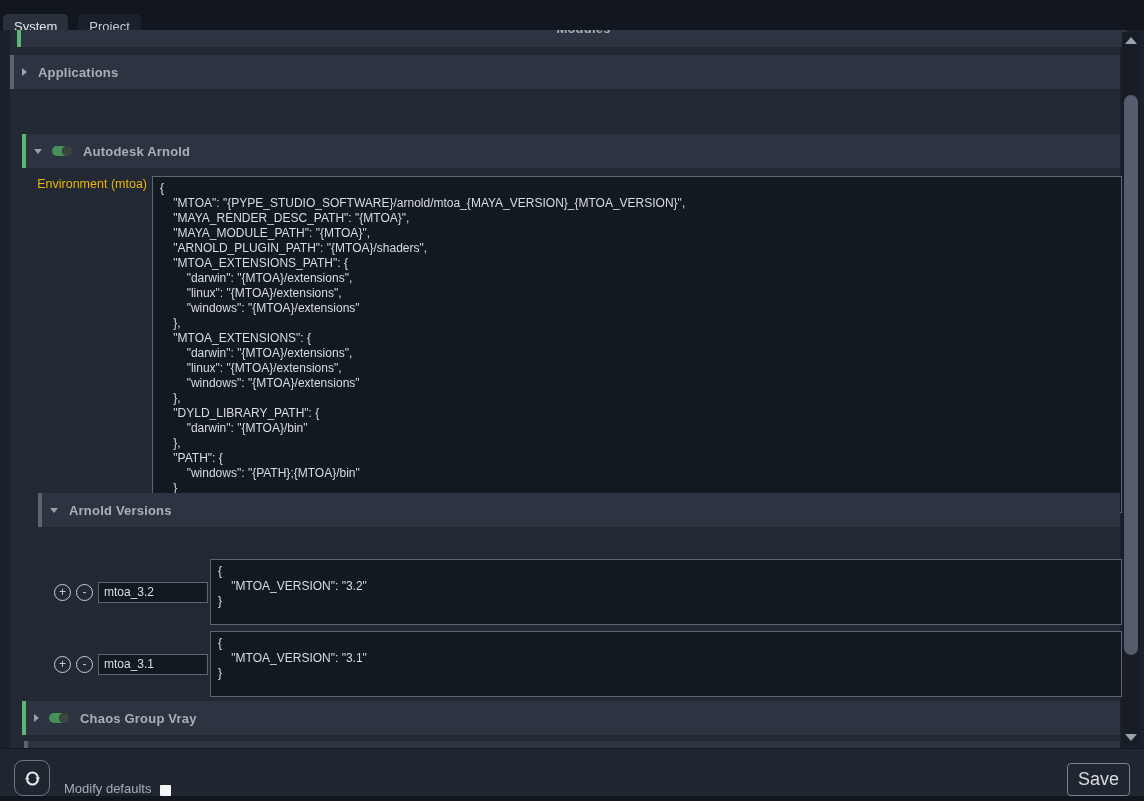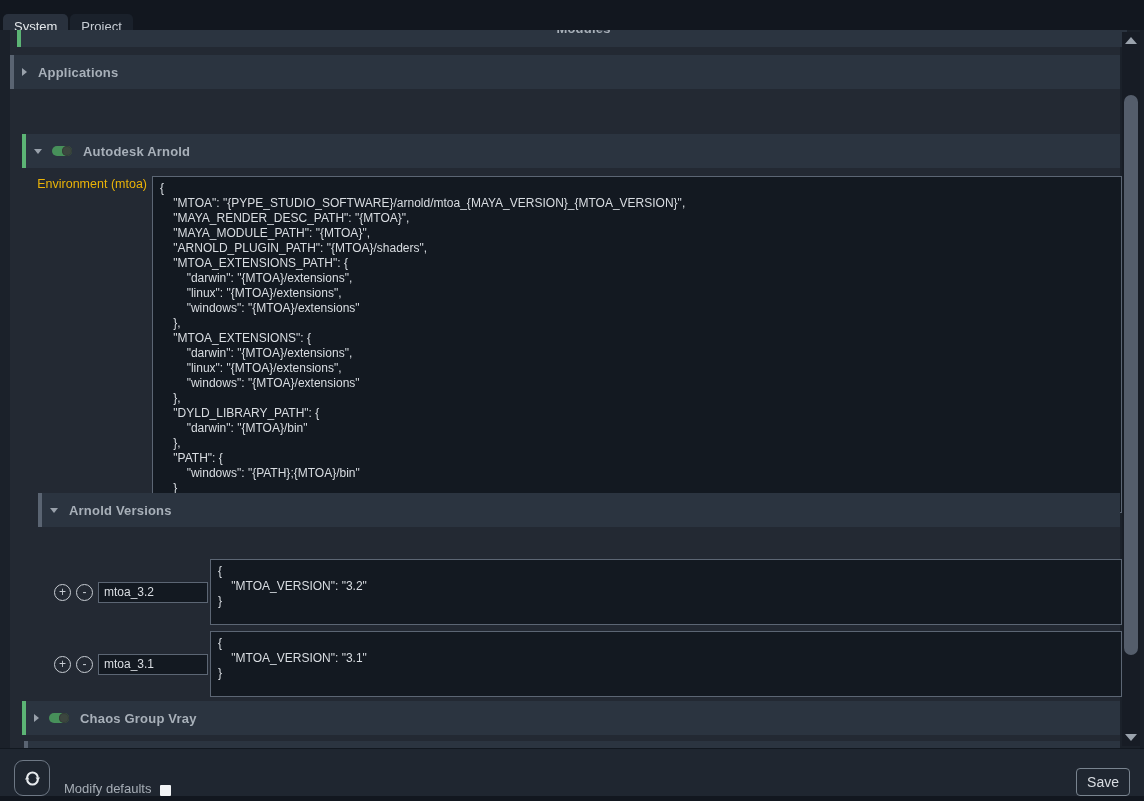--- a/index.html
+++ b/index.html
@@ -4,21 +4,21 @@
 <style>
   html,body{margin:0;padding:0;}
   body{
     width:1144px;height:801px;position:relative;overflow:hidden;
     background:#12171f;
     font-family:"Liberation Sans","DejaVu Sans",sans-serif;
     -webkit-font-smoothing:antialiased;
   }
   
   .tabbar{position:absolute;left:0;top:0;right:0;height:40px;background:#12171f;
-    display:flex;align-items:flex-end;padding-left:3px;box-sizing:border-box;}
+    display:flex;align-items:flex-end;padding-left:3px;box-sizing:border-box;gap:8px;}
   .tab{padding:5px 11px 6px 11px;font-size:13px;color:#c6ccd3;background:#1a212b;
     border-radius:5px 5px 0 0;margin-right:2px;cursor:default;}
   .tab.active{background:#29313d;color:#e3e7ea;}
   
   .main{position:absolute;left:0;top:30px;right:0;height:718px;background:#1b212a;overflow:hidden;}
   .content{position:absolute;left:10px;top:0;width:1110px;height:718px;background:#232933;}
   .sec-header{position:absolute;height:34px;background:#2b3440;display:flex;align-items:center;
     box-sizing:border-box;border-left:4px solid #5a6472;padding-left:8px;}
   .sec-header.green{border-left-color:#5cb475;}
   .sec-title{font-size:13px;font-weight:bold;color:#a8b0b9;margin-left:11px;letter-spacing:.2px;}
@@ -51,21 +51,21 @@
   .sb-arrow.down{bottom:5px;border-left:6px solid transparent;border-right:6px solid transparent;border-top:7px solid #9aa2ac;}
   .sb-thumb{position:absolute;left:2px;top:63px;width:14px;height:560px;background:#545d6b;border-radius:7px;}
   
   .footer{position:absolute;left:0;top:748px;right:0;height:48px;background:#1f2630;
     border-top:1px solid #121820;display:flex;align-items:flex-end;padding:0 14px;box-sizing:border-box;}
   .refresh-btn{width:36px;height:36px;border-radius:9px;border:1px solid #6e7885;background:transparent;
     display:flex;align-items:center;justify-content:center;padding:0;}
   .modify-label{font-size:13px;color:#a6adb5;margin-left:14px;}
   .checkbox{width:11px;height:11px;background:#f2f4f6;border-radius:1px;margin-left:9px;display:inline-block;}
   .spacer{flex:1;}
-  .save-btn{font-size:14px;color:#d8dce1;background:transparent;border:1px solid #79848f;border-radius:4px;
+  .save-btn{font-size:18px;color:#d8dce1;background:transparent;border:1px solid #79848f;border-radius:4px;
     padding:5px 10px;font-family:inherit;}
 </style>
 </head>
 <body>
 
 <div class="tabbar">
   <div class="tab active">
     <span>System</span>
   </div>
   <div class="tab">

